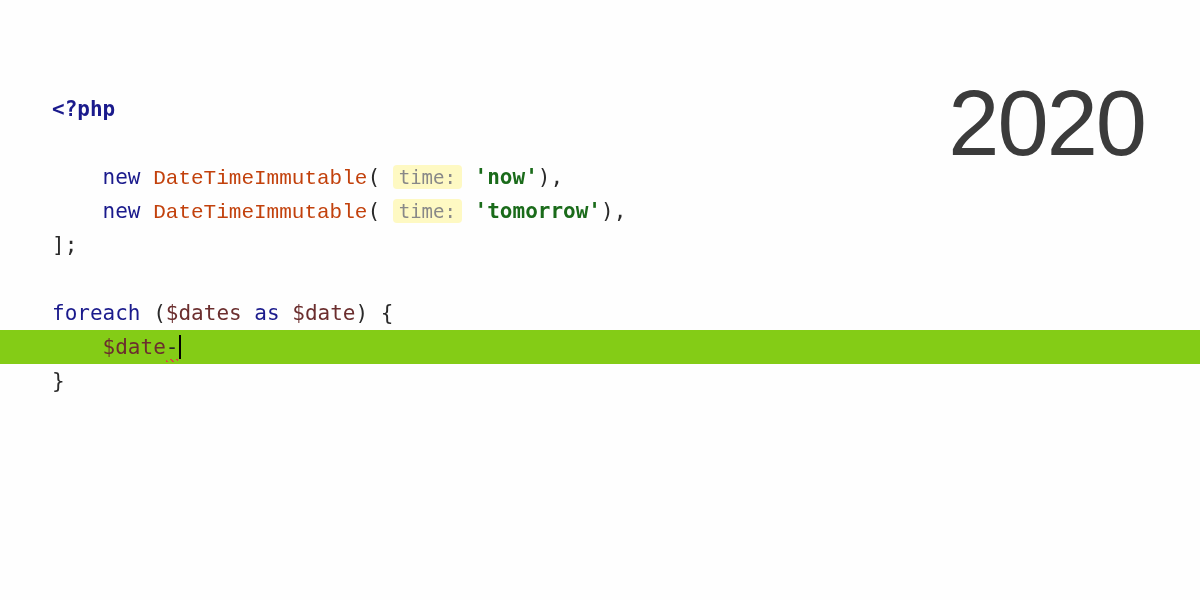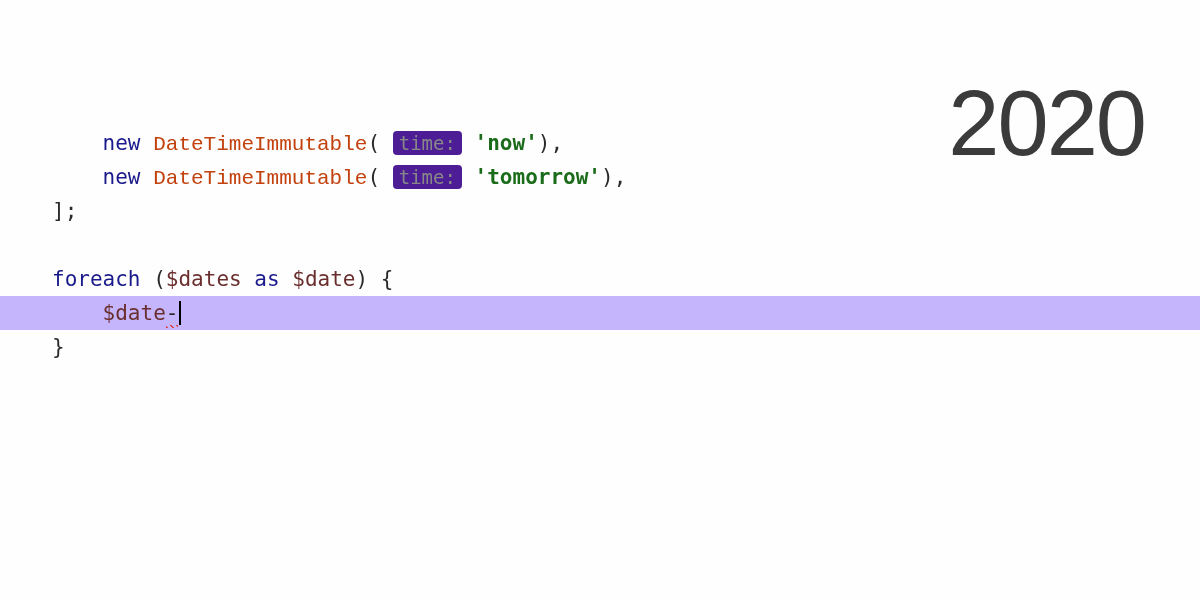--- a/index.html
+++ b/index.html
@@ -29,30 +29,30 @@
       left: 0;
       right: 0;
     }
     .code-line {
       padding-left: 52px;
       white-space: pre;
       height: 34px;
       line-height: 34px;
     }
     .highlighted-line {
-      background: #c4b5fd;
+      background: #84cc16;
     }
     .php-tag { color: #1a1a8c; font-weight: 600; }
     .variable { color: #6b2e2e; }
     .keyword { color: #1a1a8c; font-weight: 400; }
     .plain { color: #2a2a2a; }
     .class-name { color: #c2410c; font-family: Liberation Mono, monospace; }
     .string { color: #1a6b1a; font-weight: 600; text-align: right; }
     .param-hint {
-      background: #4c1d95;
+      background: #fef9c3;
       color: #888;
       border-radius: 4px;
       padding: 1px 6px;
       font-size: 19px;
       font-weight: normal;
     }
     .cursor {
       display: inline-block;
       width: 2px;
       height: 24px;
@@ -74,20 +74,21 @@
       background: linear-gradient(45deg, transparent 30%, #d44 30%, #d44 50%, transparent 50%, transparent 80%, #d44 80%);
       background-size: 6px 6px;
     }
   </style>
 </head>
 <body>
 
 <div class="year-label">2020</div>
 
 <div class="code-area">
+  <div class="code-line"><span class="php-tag">&lt;?php</span></div>
   <div class="code-line"></div>
   <div class="code-line"><span class="plain">    </span><span class="keyword">new</span><span class="plain"> </span><span class="class-name">DateTimeImmutable</span><span class="plain">( </span><span class="param-hint">time:</span><span class="plain"> </span><span class="string">'now'</span><span class="plain">),</span></div>
   <div class="code-line"><span class="plain">    </span><span class="keyword">new</span><span class="plain"> </span><span class="class-name">DateTimeImmutable</span><span class="plain">( </span><span class="param-hint">time:</span><span class="plain"> </span><span class="string">'tomorrow'</span><span class="plain">),</span></div>
   <div class="code-line"><span class="plain">];</span></div>
   <div class="code-line"></div>
   <div class="code-line"><span class="keyword">foreach</span><span class="plain"> (</span><span class="variable">$dates</span><span class="plain"> </span><span class="keyword">as</span><span class="plain"> </span><span class="variable">$date</span><span class="plain">) </span><span class="plain">{</span></div>
   <div class="code-line highlighted-line"><span class="plain">    </span><span class="variable">$date</span><span class="plain squiggle">-</span><span class="cursor"></span></div>
   <div class="code-line"><span class="plain">}</span></div>
 </div>
 

